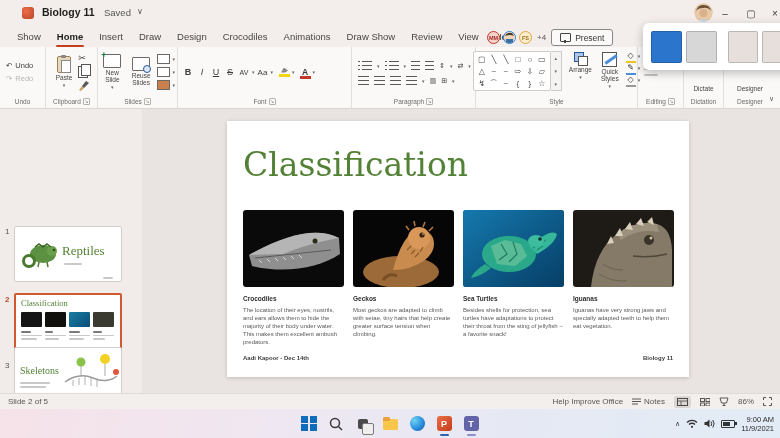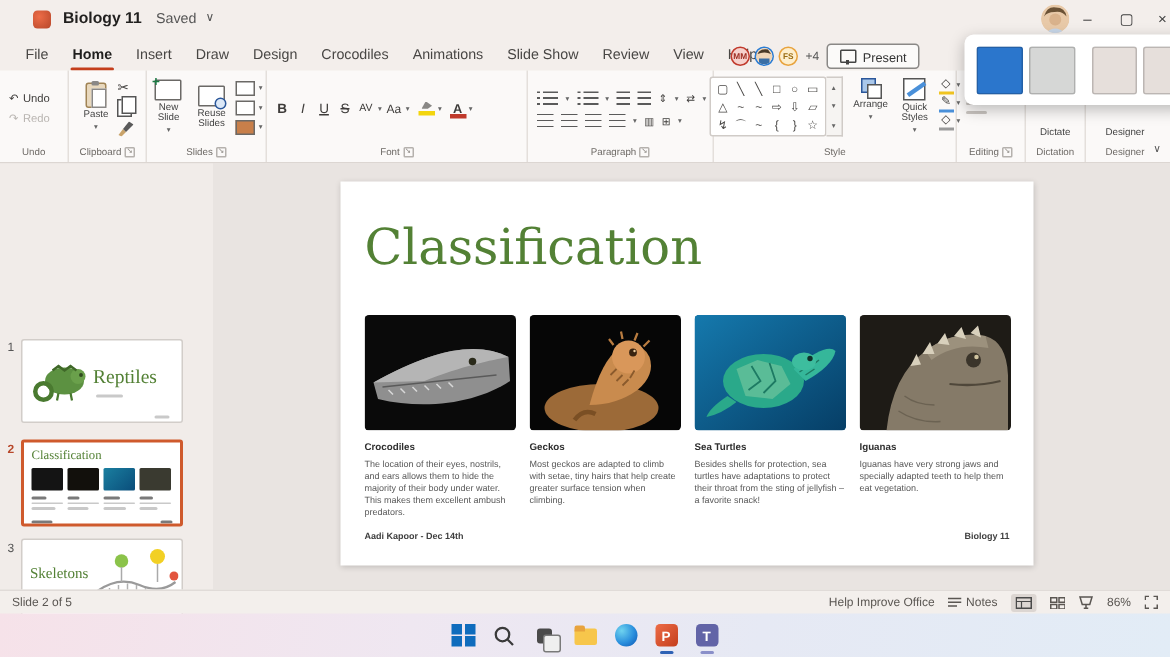--- a/index.html
+++ b/index.html
@@ -180,28 +180,28 @@
         <circle cx="9.5" cy="10" r="4" fill="#d9b28c"></circle>
         <path d="M3 19 Q9.5 13 16 19Z" fill="#c7d6e8"></path>
       </svg>
   </span>
   <span class="abs winbtn" style="left:712px">–</span>
   <span class="abs winbtn" style="left:738px">▢</span>
   <span class="abs winbtn" style="left:762px">×</span>
 </header>
 
 <nav id="menurow" class="abs">
-  <span class="tab">File</span>
+  <span class="tab">Show</span>
   <span class="tab active">Home</span>
   <span class="tab">Insert</span>
   <span class="tab">Draw</span>
   <span class="tab">Design</span>
   <span class="tab">Crocodiles</span>
   <span class="tab">Animations</span>
-  <span class="tab">Slide Show</span>
+  <span class="tab">Draw Show</span>
   <span class="tab">Review</span>
   <span class="tab">View</span>
   <span class="tab">Help</span>
 </nav>
 <div class="collab">
   <span class="badge mm">MM</span>
   <span class="badge photo">
     <svg width="11" height="11">
         <circle cx="5.5" cy="5.5" r="5.5" fill="#f0d6b8"></circle>
         <path d="M1 4 Q3 0 8 1 L10 4 Q6 2 1 4Z" fill="#4a3a28"></path>
@@ -488,21 +488,21 @@
           <span class="cap-name" style="display:block;width:9px"></span>
           <span class="cap-line" style="display:block"></span>
           <span class="cap-line" style="display:block;width:12px"></span>
         </span>
     </div>
     <div class="cap-name" style="position:absolute;left:5px;top:52px;width:14px"></div>
     <div class="cap-name" style="position:absolute;right:5px;top:52px;width:8px"></div>
   </div>
 
   <span class="tnum" style="top:252px">3</span>
-  <div class="thumb" style="top:250px">
+  <div class="thumb" style="top:238px">
     <span class="green-serif" style="position:absolute;left:5px;top:17px;font-size:10px">Skeletons</span>
     <svg width="56" height="44" style="position:absolute;right:2px;top:4px">
       <path d="M2 30 Q16 20 30 26 Q44 32 54 24" stroke="#9a9a9a" stroke-width="1.5" fill="none"></path>
       <path d="M10 28 L10 34 M16 26 L16 33 M22 25 L22 33 M28 26 L28 34 M34 28 L34 35" stroke="#b0b0b0" stroke-width="1"></path>
       <circle cx="18" cy="10" r="4.5" fill="#8bc34a"></circle>
         <path d="M18 14 L18 24" stroke="#aaa" stroke-width="1"></path>
       <circle cx="42" cy="7" r="5" fill="#f2d024"></circle>
         <path d="M42 12 L42 24" stroke="#aaa" stroke-width="1"></path>
       <circle cx="53" cy="20" r="3" fill="#e2543e"></circle>
     </svg>
@@ -679,13 +679,30 @@
       </span>
     <span class="tb-ico">
       <span class="pp-tile">P</span>
       <span class="runline" style="background:#2e62b5"></span>
     </span>
     <span class="tb-ico">
       <span class="teams-tile">T</span>
       <span class="runline" style="background:#8a8fc9"></span>
     </span>
   </div>
+  <div class="tray">
+    <span class="chev">∧</span>
+    <svg width="12" height="9">
+        <path d="M1 3.5 a7 7 0 0 1 10 0" fill="none" stroke="#333" stroke-width="1.3"></path>
+        <path d="M3 5.5 a4.2 4.2 0 0 1 6 0" fill="none" stroke="#333" stroke-width="1.3"></path>
+        <circle cx="6" cy="7.8" r="1.1" fill="#333"></circle>
+      </svg>
+    <svg width="11" height="9">
+        <path d="M0.5 3 h2 l3-2.5 v8 l-3-2.5 h-2 Z" fill="#333"></path>
+        <path d="M7 2.5 a4 4 0 0 1 0 4.5 M8.8 1 a6.5 6.5 0 0 1 0 7.5" fill="none" stroke="#333" stroke-width="1"></path>
+      </svg>
+    <span class="battery"></span>
+    <span class="clock">
+      <span>9:00 AM</span><br>
+      <span>11/9/2021</span>
+    </span>
+  </div>
 </div>
 
 </body></html>

